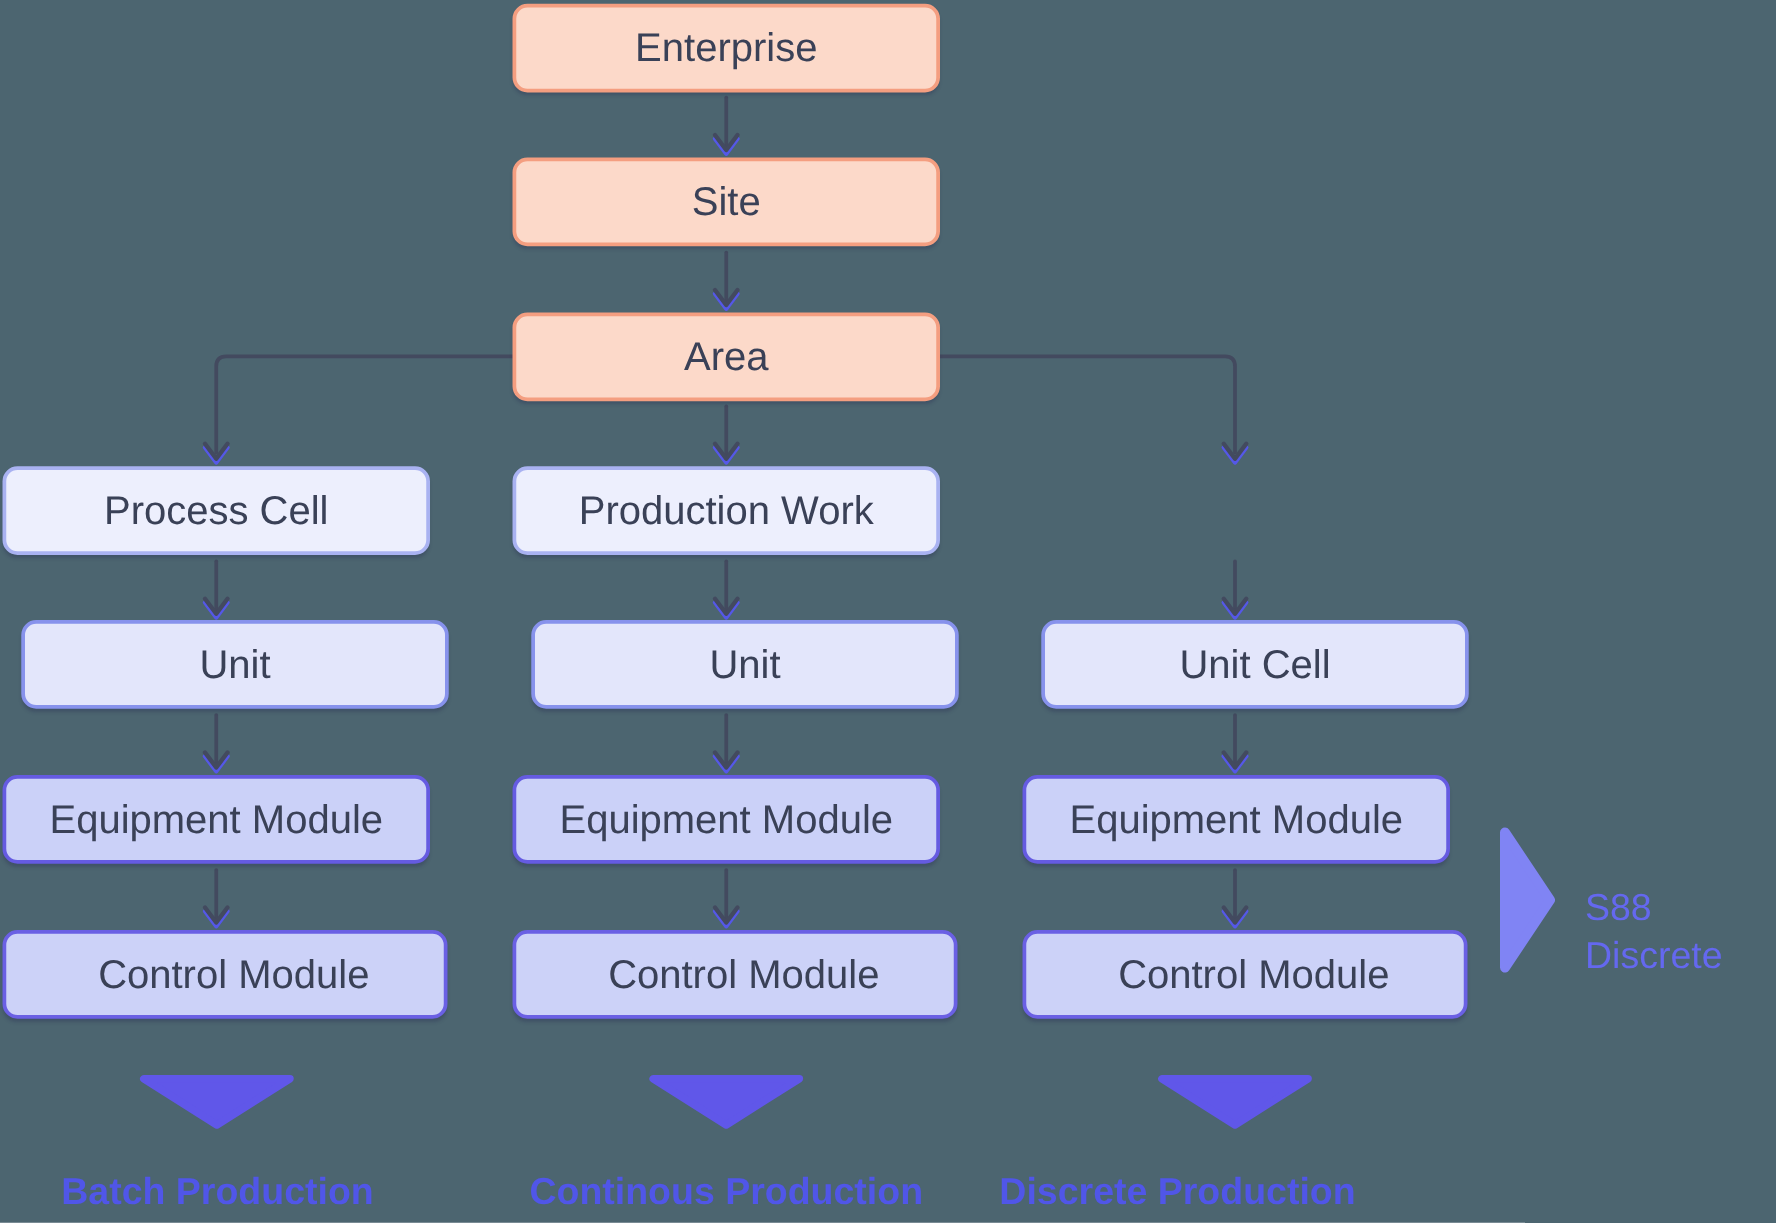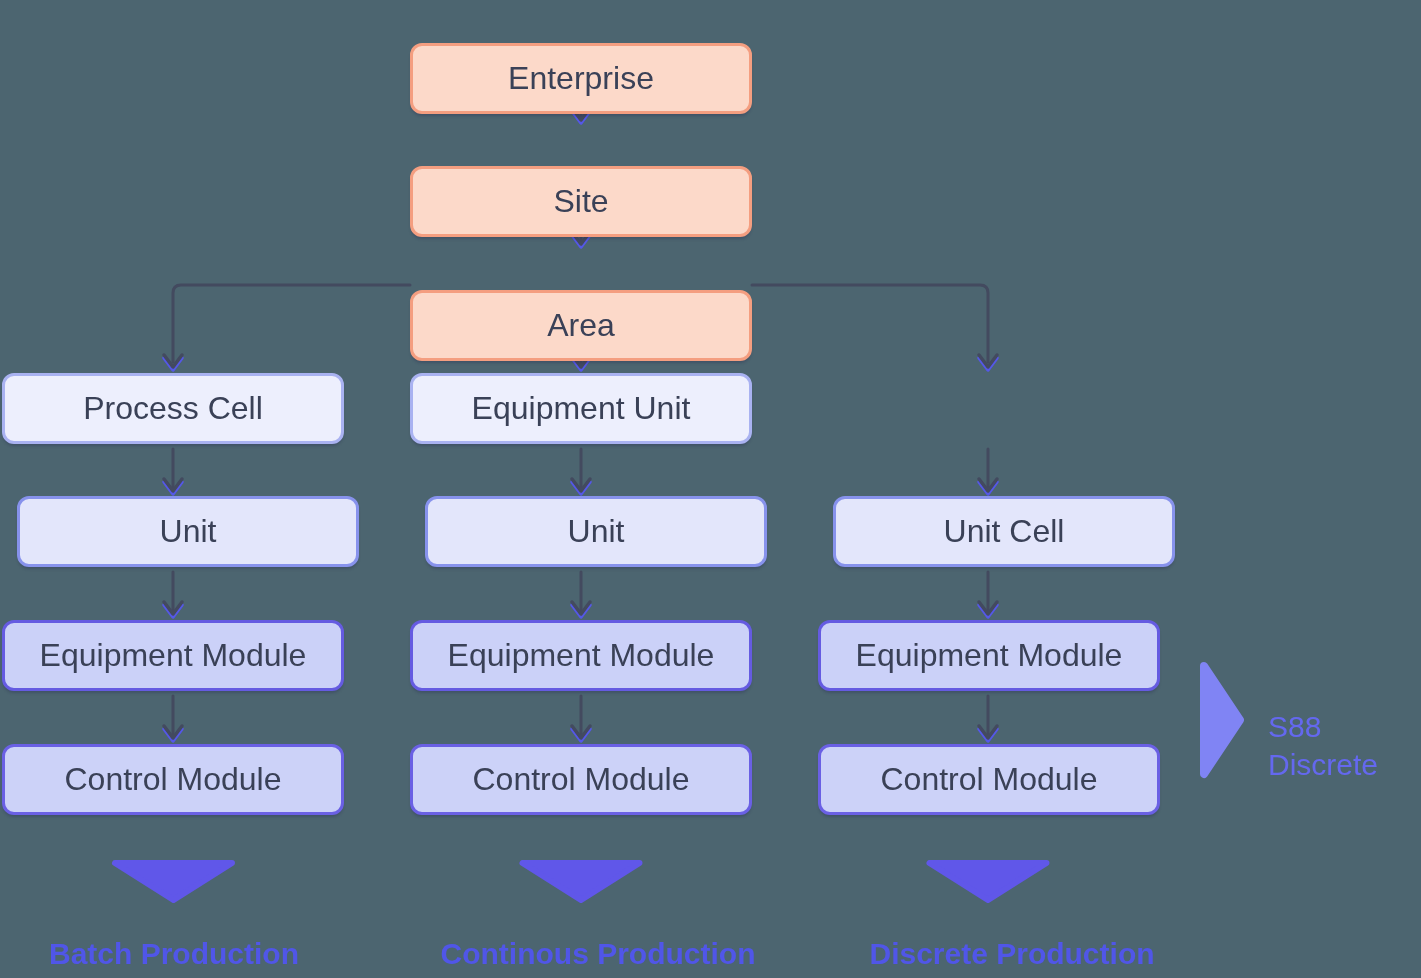--- a/index.html
+++ b/index.html
@@ -24,25 +24,25 @@
     border: 3px solid;
     display: flex;
     align-items: center;
     justify-content: center;
     font-size: 32px;
     font-weight: 500;
     color: var(--node-text, #3A4157);
     z-index: 1;
     box-shadow: 0 3px 3px -1px rgba(35, 40, 80, 0.30);
   }
-  .t-peach { background: var(--peach-fill); border-color: var(--peach-border); margin-top: 40px; }
+  .t-peach { background: var(--peach-fill); border-color: var(--peach-border); }
   .t1 { background: var(--tier1-fill); border-color: var(--tier1-border); }
   .t2 { background: var(--tier2-fill); border-color: var(--tier2-border); }
   .t3 { background: var(--tier3-fill); border-color: var(--tier3-border); }
-  .t4 { background: var(--tier4-fill); border-color: var(--tier4-border); }
+  .t4 { background: var(--tier4-fill); border-color: var(--tier4-border); padding-left: 14px; }
 
   .col-top { left: 410px; }
   .c0 { left: 2px; }
   .c1 { left: 410px; }
   .c2 { left: 818px; }
   .r-ent  { top: 3px; }
   .r-site { top: 126px; }
   .r-area { top: 250px; }
   .w1 { top: 373px; }
   .w2 { top: 496px; margin-left: 15px; }
@@ -53,22 +53,22 @@
     position: absolute;
     top: 937px;
     width: 400px;
     text-align: center;
     font-size: 30px;
     font-weight: 700;
     color: var(--footer-text, #5056E8);
     z-index: 1;
   }
   .f0 { left: -26px; }
-  .f1 { left: 398px; }
-  .f2 { left: 812px; }
+  .f1 { left: 381px; }
+  .f2 { left: 742px; }
 
   .s88 {
     position: absolute;
     left: 1268px;
     top: 684px;
     font-size: 30px;
     font-weight: 500;
     line-height: 38px;
     color: var(--annotation-text, #6468EF);
     white-space: nowrap;
@@ -162,21 +162,21 @@
 
   <div class="box t-peach col-top r-ent">Enterprise</div>
   <div class="box t-peach col-top r-site">Site</div>
   <div class="box t1 c0 w1">Process Cell</div>
 
   <div class="box t-peach col-top r-area">Area</div>
   <div class="box t2 c0 w2">Unit</div>
   <div class="box t3 c0 w3">Equipment Module</div>
   <div class="box t4 c0 w4">Control Module</div>
 
-  <div class="box t1 c1 w1">Equipment Unit</div>
+  <div class="box t1 c1 w1">Production Work</div>
   <div class="box t2 c1 w2">Unit</div>
   <div class="box t3 c1 w3">Equipment Module</div>
   <div class="box t4 c1 w4">Control Module</div>
 
   <div class="box t2 c2 w2">Unit Cell</div>
   <div class="box t3 c2 w3">Equipment Module</div>
   <div class="box t4 c2 w4">Control Module</div>
 
   <div class="footer f0">Batch Production</div>
   <div class="footer f1">Continous Production</div>

